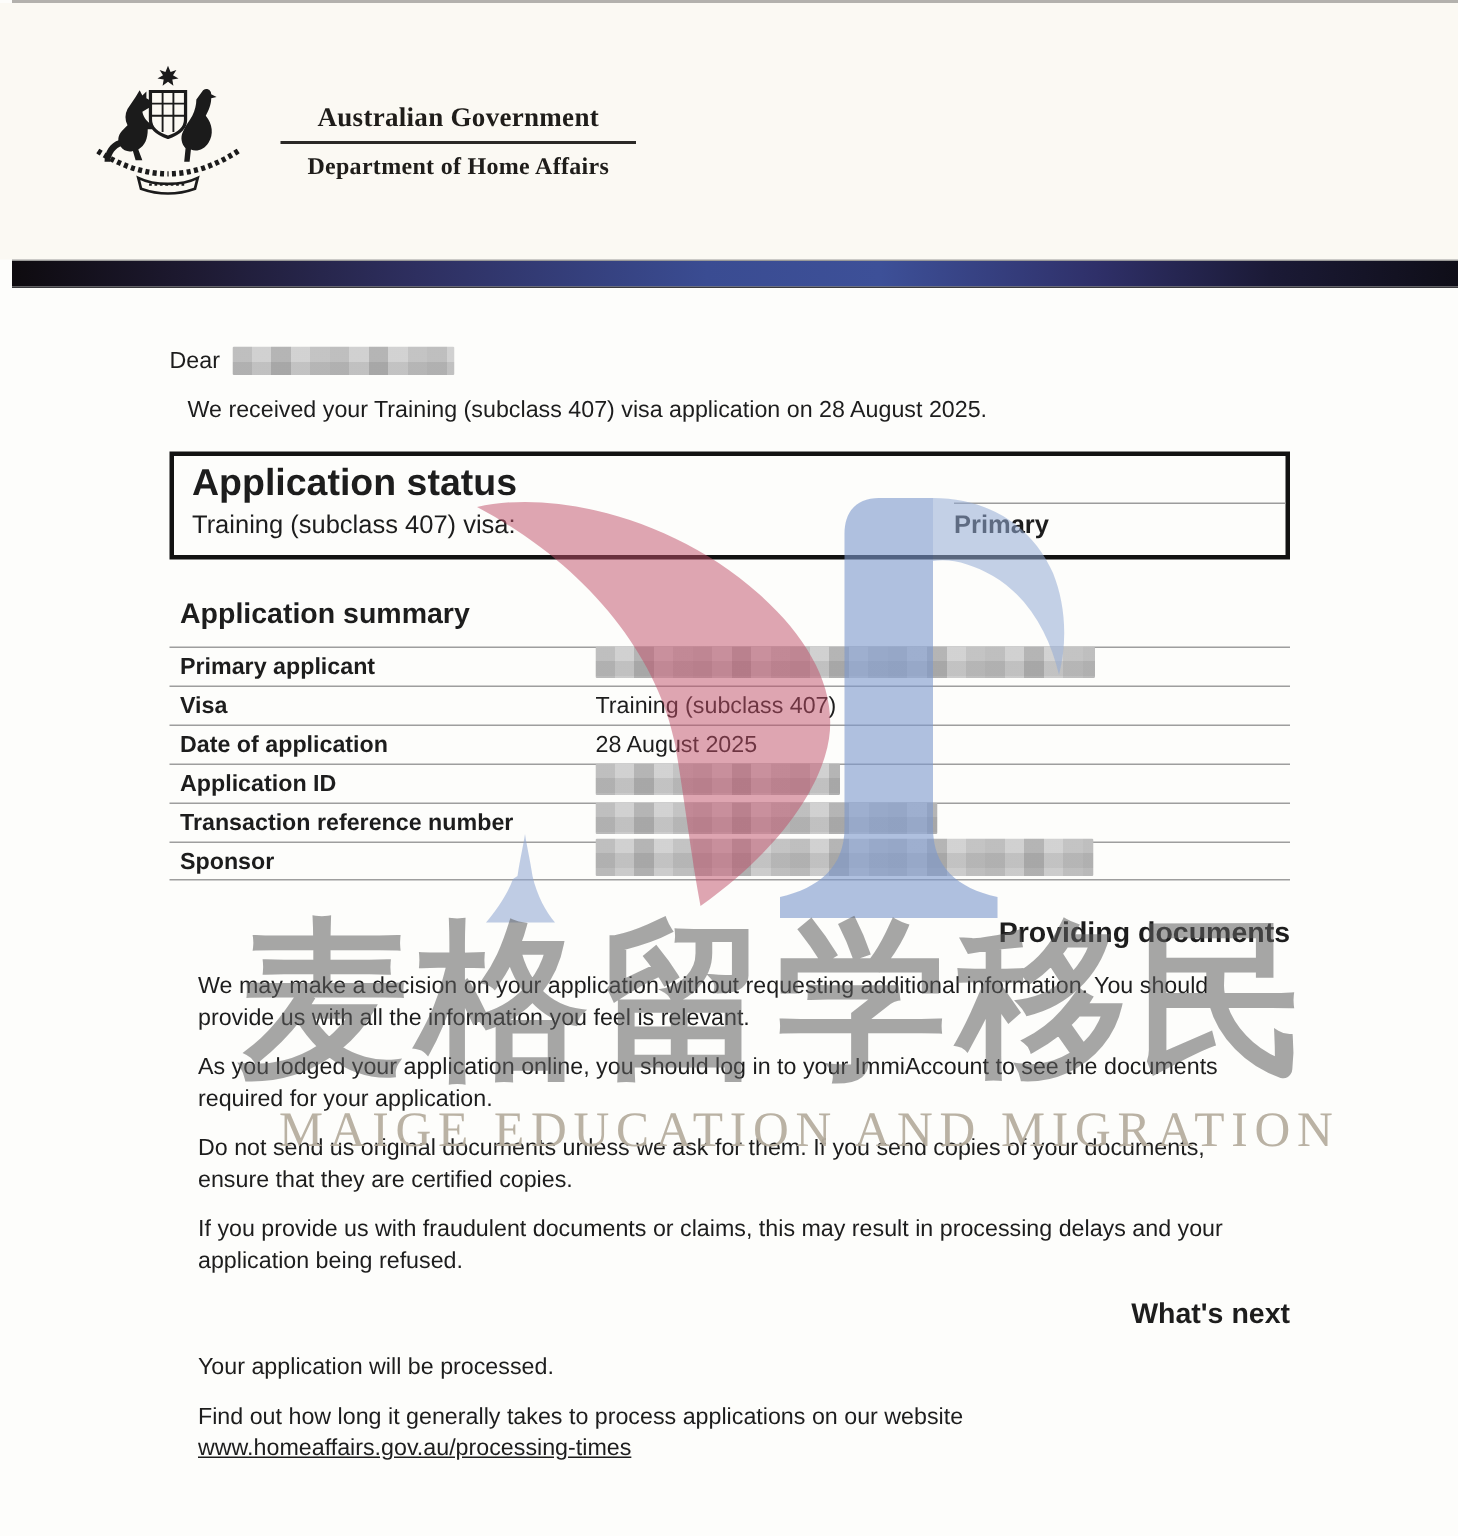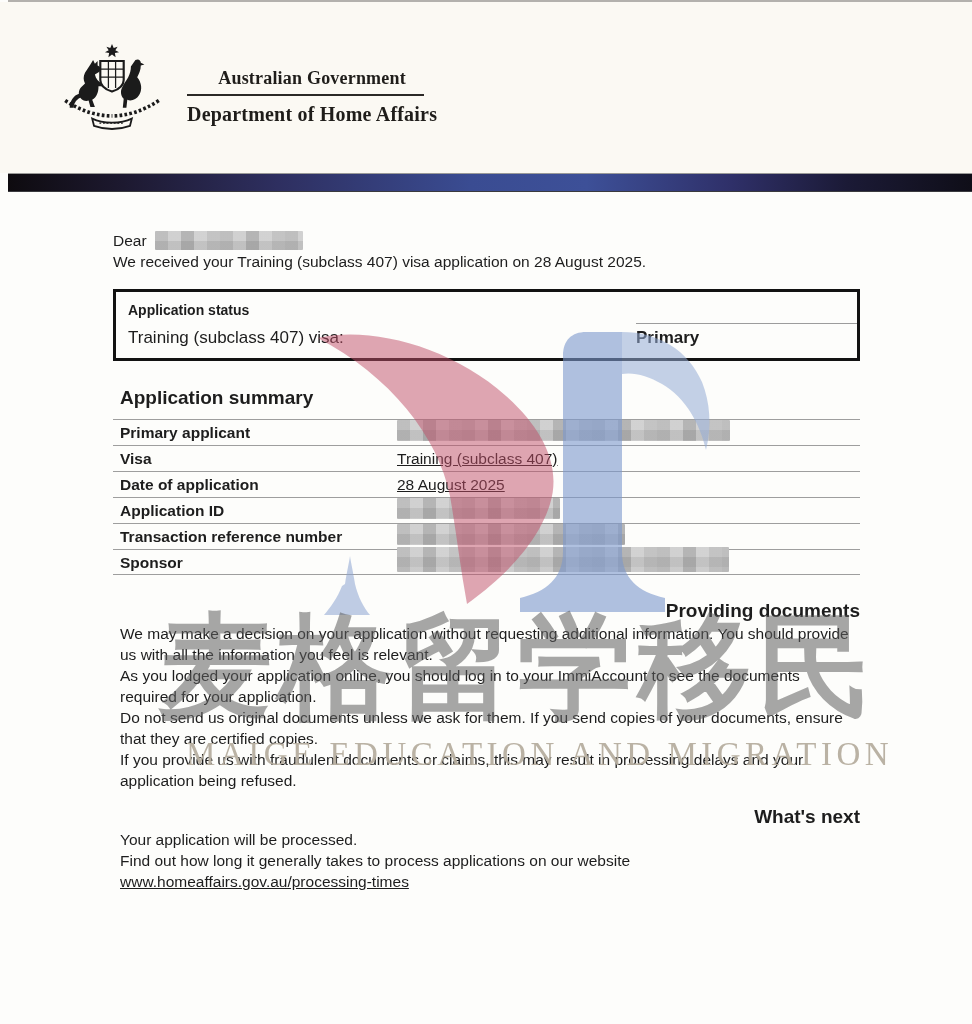--- a/index.html
+++ b/index.html
@@ -8,51 +8,51 @@
     position:relative; width:972px; height:1024px; overflow:hidden;
     background:#fdfdfb; color:#1d1d1d;
     font-family:"Liberation Sans", sans-serif;
   }
   .top-rule { position:absolute; top:0; left:8px; right:0; height:2px; background:#b3b1ad; }
   .letterhead { position:absolute; top:2px; left:0; right:0; height:171px; background:#fbf9f3; }
   .crest { position:absolute; left:58px; top:38px; }
   .dept { position:absolute; left:187px; top:66px; font-family:"Liberation Serif", serif; color:#1f1d1a;text-align:center; }
   .dept .l1 { font-size:18px; font-weight:bold; letter-spacing:.2px; }
   .dept .rule { width:237px; height:2px; background:#2b2926; margin:5px 0 7px 0; }
-  .dept .l2 { font-size:20px; font-weight:bold; letter-spacing:.2px; }
+  .dept .l2 { font-size:16px; font-weight:bold; letter-spacing:.2px; }
   .grad-bar {
     position:absolute; top:173px; left:8px; right:0; height:19px;
     border-top:1px solid #9a9a98; border-bottom:1px solid #3a3a3e;
     background:linear-gradient(90deg,#0e0b0f 0%,#1d1930 12%,#2e2f60 28%,#3a4c92 48%,#3d5098 60%,#2f3069 75%,#1b1a36 87%,#0f0e18 100%);
   }
   .content { position:absolute; top:192px; left:113px; width:747px; font-size:15.5px; line-height:21px; }
-  .content p { margin:0; }
+  .content p { margin:12px; }
   .dear-line { margin-top:38px; display:flex; align-items:center; }
   .intro { margin-top:22px; }
 
   .mosaic {
     display:inline-block; border-radius:1px;
     background-image:
       repeating-linear-gradient(90deg, rgba(110,110,110,.20) 0 13px, rgba(190,190,190,.10) 13px 26px, rgba(85,85,85,.24) 26px 39px, rgba(205,205,205,.12) 39px 52px, rgba(135,135,135,.20) 52px 65px),
       repeating-linear-gradient(180deg, #d3d3d3 0 10px, #c1c1c1 10px 20px, #cccccc 20px 30px);
   }
   .dear-name { width:148px; height:19px; margin-left:8px; }
 
   .status-box { position:relative; margin-top:17px; border:3px solid #121212; padding:6px 12px 8px 12px; }
-  .status-title { font-size:14px; font-weight:bold; line-height:24px; }
+  .status-title { font-size:25px; font-weight:bold; line-height:24px; }
   .status-row { position:relative; margin-top:4px; font-size:17px; line-height:24px; }
   .status-value { position:absolute; left:508px; top:0; font-weight:bold; }
   .status-divider { position:absolute; top:31px; left:520px; right:0; height:1px; background:#9c9c9c; }
 
   .sum-heading { margin-top:25px; font-size:19px; font-weight:bold; line-height:24px; padding-left:7px; }
   .sum-table { margin-top:9px; }
   .sum-row { display:flex; align-items:center; height:26px; border-top:1px solid #9e9e9e; }
   .sum-row:last-child { border-bottom:1px solid #9e9e9e; }
   .sum-label { width:284px; padding-left:7px; font-weight:bold; }
-  .sum-value { flex:1;text-decoration:underline; }
+  .sum-value { flex:1; }
   .m-a { width:333px; height:21px; }
   .m-b { width:163px; height:21px; }
   .m-c { width:228px; height:21px; }
   .m-d { width:332px; height:25px; }
 
   .sec-heading { font-size:19px; font-weight:bold; line-height:24px; padding-left:7px;text-align:right; }
   .h-providing { margin-top:24px; }
   .p1 { margin-top:2px; padding-left:7px; }
   .p2 { margin-top:19px; padding-left:7px; }
   .p3 { margin-top:21px; padding-left:7px; }

